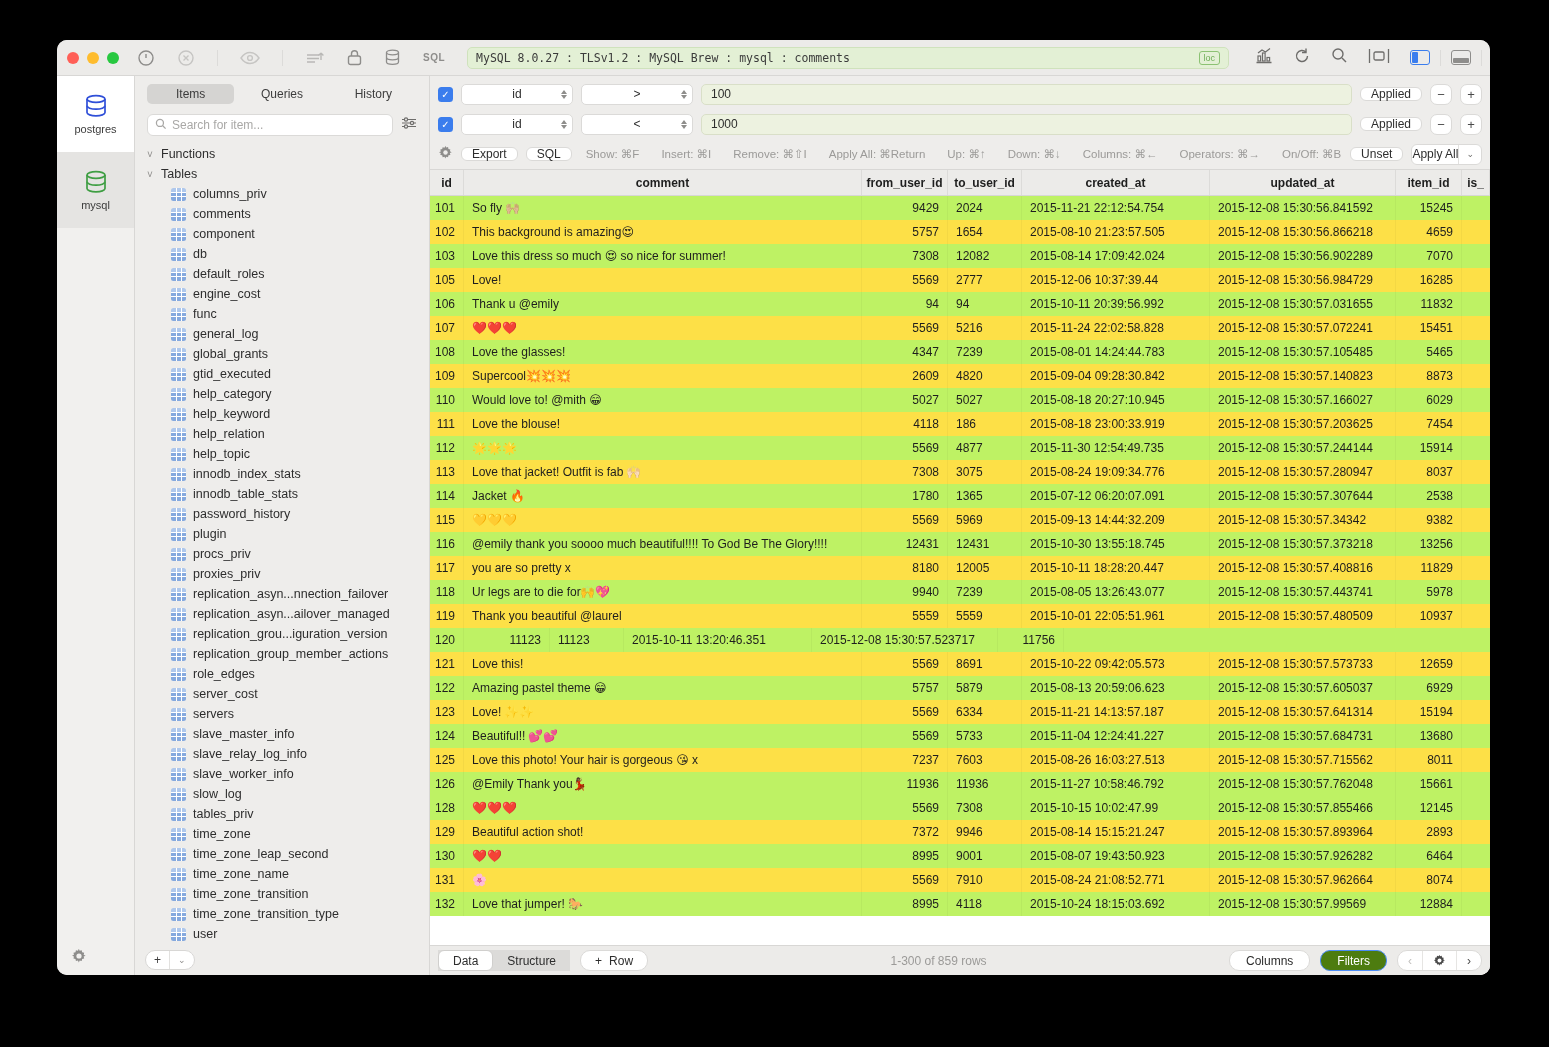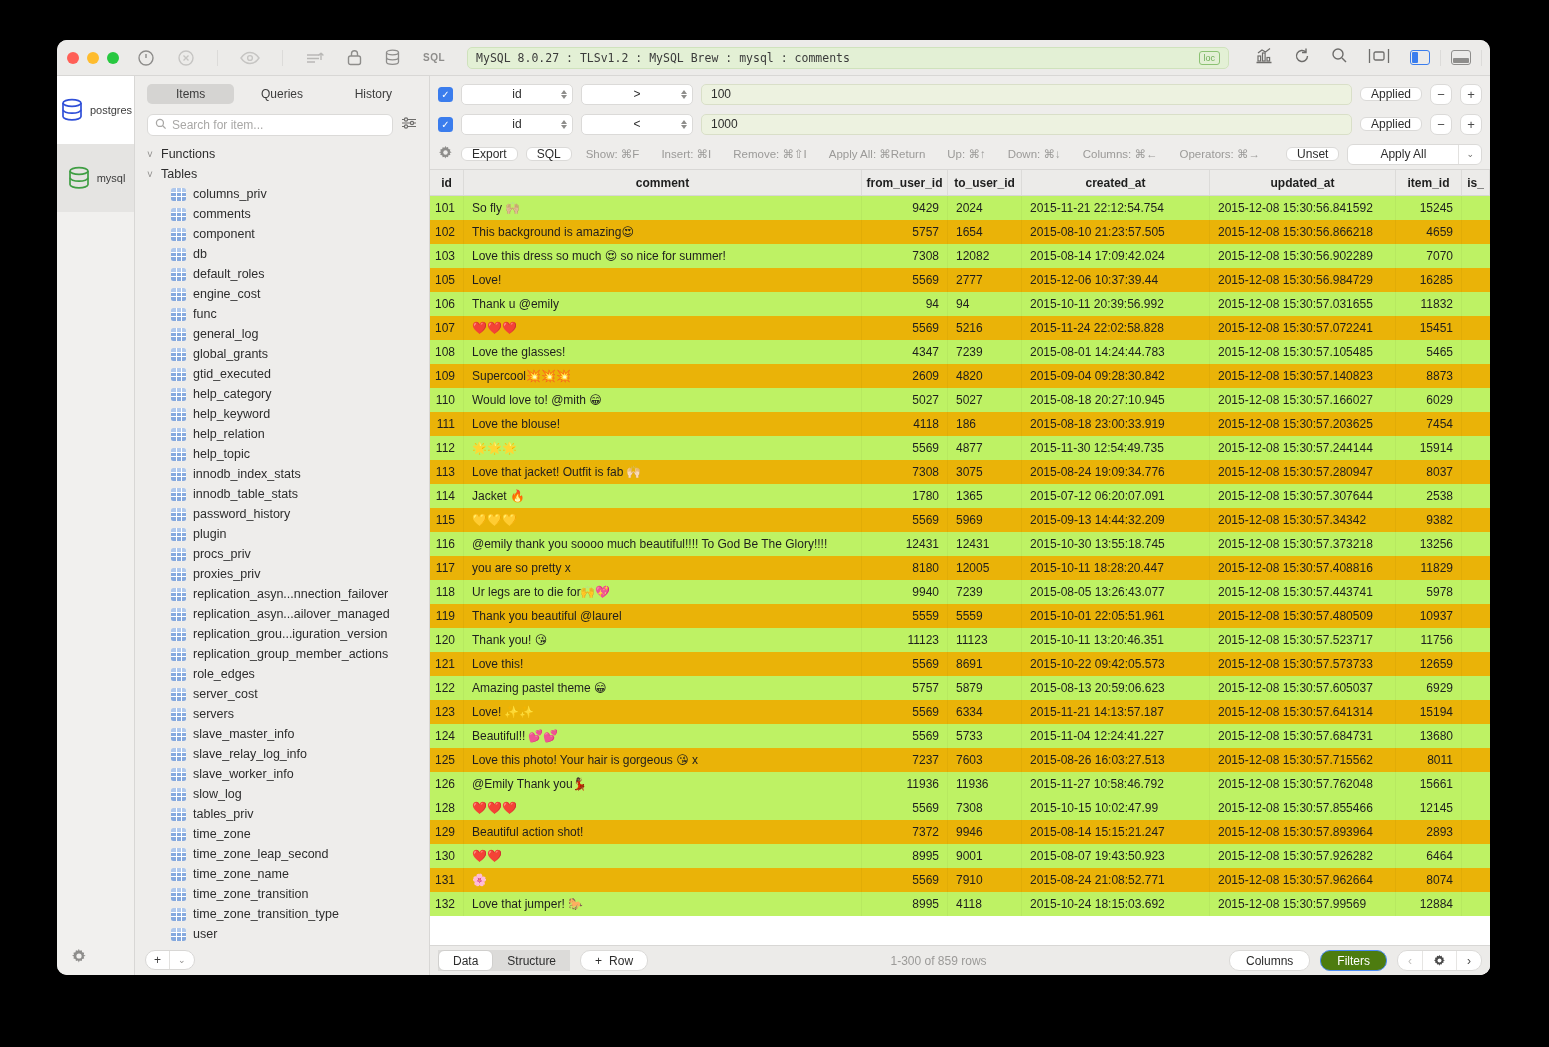--- a/index.html
+++ b/index.html
@@ -21,21 +21,21 @@
   .tb-right { display:flex; align-items:center; gap:20px; }
   .layout-group { display:flex; align-items:center; gap:10px; }
   .lay { width:20px; height:15px; border:1.5px solid #8E8D8B; border-radius:3px; position:relative; }
   .lay.active { border-color:#3B7DED; }
   .lay.active::before { content:""; position:absolute; left:1px; top:1px; bottom:1px; width:6px; background:#3B7DED; border-radius:1px; }
   .lay.bottom::before { content:""; position:absolute; left:1px; right:1px; bottom:1px; height:5px; background:#8E8D8B; border-radius:1px; }
 
   
   .content { flex:1; display:flex; min-height:0; }
   .rail { width:78px; flex:none; background:#F1F0EE; border-right:1px solid #D8D7D5; display:flex; flex-direction:column; position:relative; }
-  .conn { height:68px; display:flex; flex-direction:row; align-items:center; justify-content:center; gap:5px; }
+  .conn { height:76px; display:flex; flex-direction:column; align-items:center; justify-content:center; gap:5px; }
   .conn.postgres { background:#FFFFFF; }
   .conn.mysql { background:#E5E4E2; }
   .conn-label { font-size:11px; color:#3C3C3C; }
   .rail-gear { position:absolute; bottom:8px; left:14px; color:#8E8D8B; font-size:15px; }
 
   .sidebar { width:295px; flex:none; background:#EEEDEB; border-right:1px solid #D8D7D5; display:flex; flex-direction:column; position:relative; }
   .side-tabs { display:flex; align-items:center; padding:8px 12px 4px; gap:4px; }
   .side-tab { flex:1; text-align:center; font-size:12px; color:#3C3C3C; padding:3px 0; border-radius:5px; }
   .side-tab.active { background:#D5D4D2; }
   .search-row { display:flex; align-items:center; gap:8px; padding:6px 12px 4px; }
@@ -68,30 +68,30 @@
   .stepper i { width:0; height:0; border-left:3px solid transparent; border-right:3px solid transparent; }
   .stepper i.up { border-bottom:4px solid #8E8D8B; }
   .stepper i.down { border-top:4px solid #8E8D8B; }
   .finput { flex:1; height:21px; background:#EDF2E0; border:1px solid #D9DFC8; border-radius:5px; font-size:12px; color:#2D2D2D; padding:0 9px; outline:none; font-family:inherit; }
   .fbtn { height:14px; background:#fff; border:1px solid #DBDAD8; border-radius:6px; font-size:12px; color:#2D2D2D; padding:0 10px; display:flex; align-items:center; justify-content:center; flex:none; }
   .roundbtn { width:22px; height:21px; background:#fff; border:1px solid #DBDAD8; border-radius:7px; display:flex; align-items:center; justify-content:center; font-size:13px; color:#4A4A4A; flex:none; }
   .shortcutrow { display:flex; align-items:center; gap:8px; height:26px; padding-bottom:4px; overflow:hidden; }
   .gear-glyph { color:#8E8D8B; font-size:14px; flex:none; }
   .shortcuts { display:flex; gap:22px; font-size:11.5px; color:#9B9A98; white-space:nowrap; overflow:hidden; flex:1; margin-left:6px; }
   .apply-all { height:21px; background:#fff; border:1px solid #DBDAD8; border-radius:6px; display:flex; align-items:center; flex:none; overflow:hidden; }
-  .apply-all .lbl { padding:0 32px; font-size:12px; color:#2D2D2D; }
+  .apply-all .lbl { padding:0 0; font-size:12px; color:#2D2D2D; }
   .apply-all .chev { border-left:1px solid #E2E1DF; padding:0 7px; font-size:9px; color:#6E6D6B; align-self:stretch; display:flex; align-items:center; }
 
   
   .grid { flex:1; display:flex; flex-direction:column; min-height:0; }
   .ghead { flex:none; height:26px; display:flex; background:#ECEBE9; border-bottom:1px solid #D8D7D5; }
   .ghead .hc { display:flex; align-items:center; justify-content:center; font-size:12px; font-weight:bold; color:#1E1E1E; border-right:1px solid #DCDBD9; overflow:hidden; white-space:nowrap; }
   .gbody { flex:1; overflow:hidden; background:#fff; }
   .grow { display:flex; height:24px; background:#bef264; }
-  .grow.alt { background:#eab308; }
+  .grow.alt { background:#fde047; }
   .gc { font-size:12px; color:#1E1E1E; display:flex; align-items:center; padding:0 8px; white-space:nowrap; overflow:hidden; border-right:1px solid rgba(0,0,0,0.035); }
   .num { justify-content:flex-end; }
   .c-id{ width:34px; flex:none; } .c-comment{ width:398px; flex:none; } .c-from{ width:86px; flex:none; }
   .c-to{ width:74px; flex:none; } .c-created{ width:188px; flex:none; } .c-updated{ width:186px; flex:none; }
   .c-item{ width:66px; flex:none; } .c-is{ flex:1; min-width:0; border-right:none; }
 
   
   .bottombar { flex:none; height:30px; background:#ECEBE9; border-top:1px solid #D8D7D5; display:flex; align-items:center; padding:0 8px; gap:10px; }
   .seg-group { display:flex; background:#DCDBD9; border-radius:0; height:21px; align-items:stretch; }
   .seg-group .seg { padding:0 14px; font-size:12px; color:#2D2D2D; display:flex; align-items:center; border-radius:6px; }
@@ -668,21 +668,20 @@
     <div class="gc c-comment">Thank you beautiful @laurel</div>
     <div class="gc c-from num">5559</div>
     <div class="gc c-to">5559</div>
     <div class="gc c-created">2015-10-01 22:05:51.961</div>
     <div class="gc c-updated">2015-12-08 15:30:57.480509</div>
     <div class="gc c-item num">10937</div>
     <div class="gc c-is"></div>
   </div>
             <div class="grow">
     <div class="gc c-id num">120</div>
-    <div class="gc c-comment">Thank you! 😘</div>
     <div class="gc c-from num">11123</div>
     <div class="gc c-to">11123</div>
     <div class="gc c-created">2015-10-11 13:20:46.351</div>
     <div class="gc c-updated">2015-12-08 15:30:57.523717</div>
     <div class="gc c-item num">11756</div>
     <div class="gc c-is"></div>
   </div>
             <div class="grow alt">
     <div class="gc c-id num">121</div>
     <div class="gc c-comment">Love this!</div>

